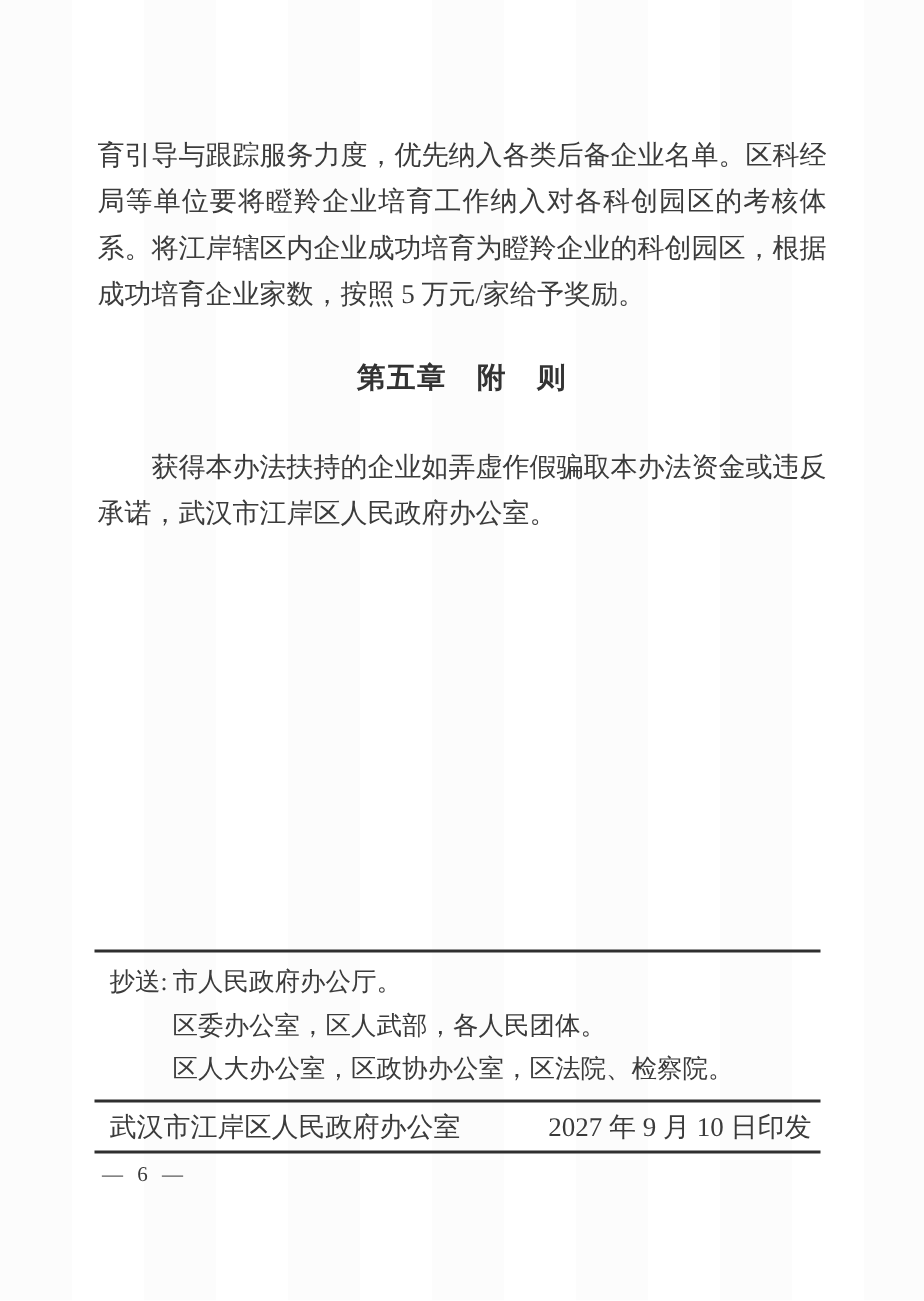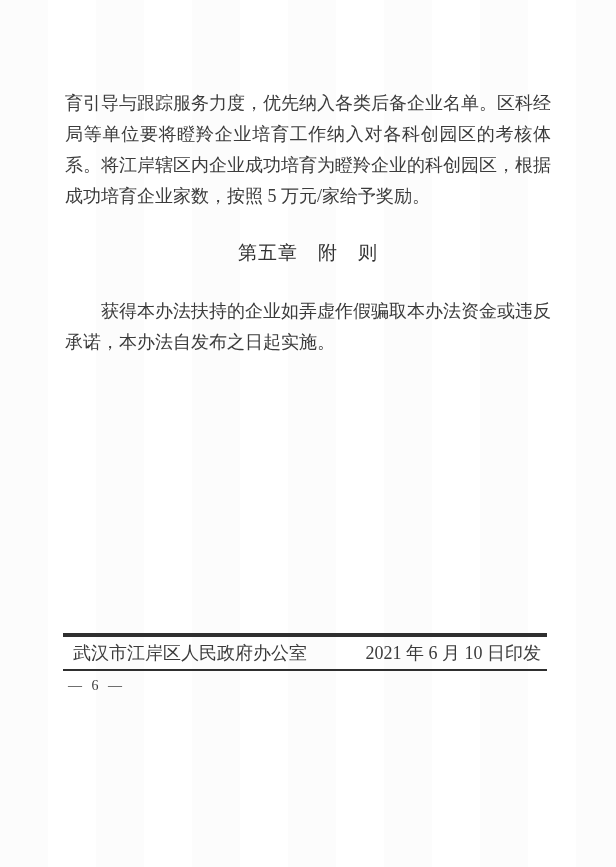--- a/index.html
+++ b/index.html
@@ -34,21 +34,21 @@
     text-align: justify;
     text-justify: inter-ideograph;
     word-break: break-all;
     color: #3b3b3b;
   }
   .body-p.indent { text-indent: 2em; }
   .chapter-heading {
     margin: 27px 0 29px 0;
     text-align: center;
     font-size: 19px;
-    font-weight: normal;
+    font-weight: bold;
     color: #333333;
     letter-spacing: 1px;
     line-height: 28px;
   }
   .article-label {
     font-weight: bold;
     margin-right: 0.85em;
     color: #333333;
   }
   .footer {
@@ -96,35 +96,49 @@
 
 <div class="page">
 
   <div class="content">
 
     <p class="body-p">育引导与跟踪服务力度，优先纳入各类后备企业名单。区科经局等单位要将瞪羚企业培育工作纳入对各科创园区的考核体系。将江岸辖区内企业成功培育为瞪羚企业的科创园区，根据成功培育企业家数，按照 5 万元/家给予奖励。</p>
 
     <h2 class="chapter-heading">第五章　附　则</h2>
 
 
-    <p class="body-p indent">获得本办法扶持的企业如弄虚作假骗取本办法资金或违反承诺，本办法自发布之日起实施。</p>
+    <p class="body-p indent">获得本办法扶持的企业如弄虚作假骗取本办法资金或违反承诺，武汉市江岸区人民政府办公室。</p>
 
 
   </div>
 
   <div class="footer">
 
     <div class="rule"></div>
 
+    <div class="cc-block">
+      <div class="cc-row">
+        <span class="cc-label-cell">抄送:</span>
+        <span>市人民政府办公厅。</span>
+      </div>
+      <div class="cc-row">
+        <span class="cc-label-cell"></span>
+        <span>区委办公室，区人武部，各人民团体。</span>
+      </div>
+      <div class="cc-row">
+        <span class="cc-label-cell"></span>
+        <span>区人大办公室，区政协办公室，区法院、检察院。</span>
+      </div>
+    </div>
 
     <div class="rule"></div>
 
     <div class="issuer-row">
       <span>武汉市江岸区人民政府办公室</span>
-      <span>2021 年 6 月 10 日印发</span>
+      <span>2027 年 9 月 10 日印发</span>
     </div>
 
     <div class="rule"></div>
 
     <div class="page-number">— 6 —</div>
 
   </div>
 
 </div>
 

